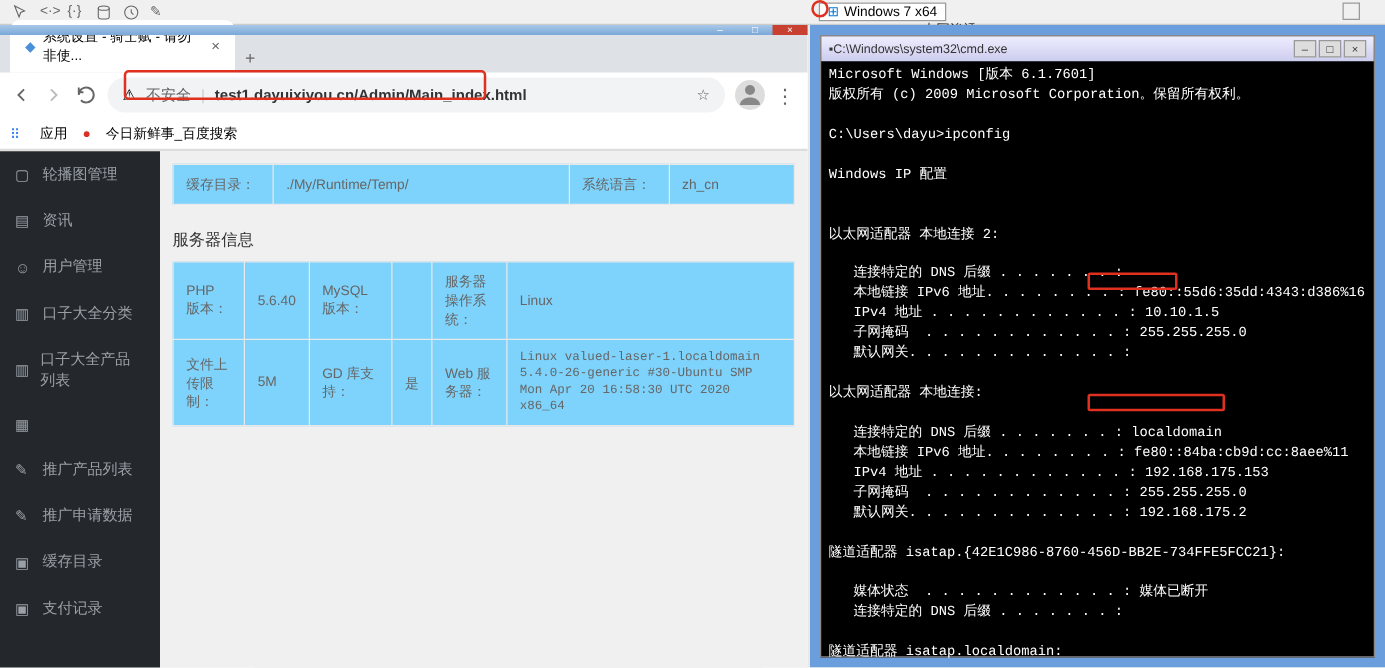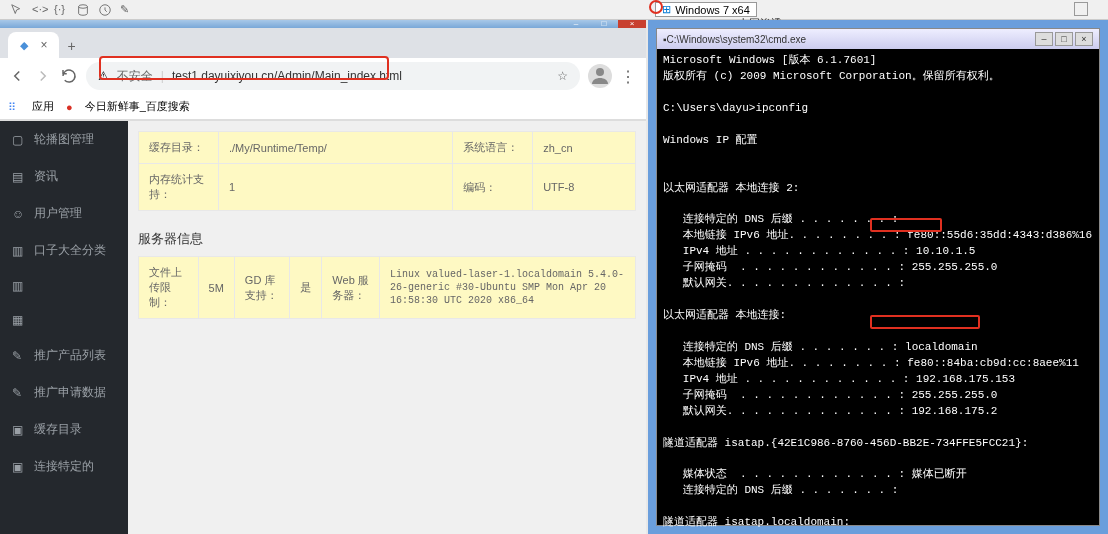--- a/index.html
+++ b/index.html
@@ -27,34 +27,34 @@
     .browser-chrome { background: #fff; border-bottom: 1px solid #ddd; }
     .tab-bar { height: 30px; background: #dee1e6; display: flex; align-items: flex-end; padding: 0 8px; }
     .tab { background: #fff; border-radius: 8px 8px 0 0; padding: 6px 12px; font-size: 11px; display: flex; align-items: center; gap: 6px; max-width: 180px; }
     .tab-close { font-size: 12px; color: #666; margin-left: 6px; }
     .tab-plus { padding: 4px 8px; font-size: 14px; color: #666; }
     
     .nav-bar { height: 36px; display: flex; align-items: center; padding: 0 8px; gap: 8px; }
     .nav-icon { width: 18px; height: 18px; color: #666; cursor: pointer; }
     .addr-bar { flex: 1; height: 28px; background: #f1f3f4; border-radius: 14px; display: flex; align-items: center; padding: 0 12px; gap: 8px; font-size: 12px; }
     .insecure { color: #666; text-align: center; }
-    .url { color: #333; }
+    .url { color: #333; font-weight: bold; }
     .star-icon { margin-left: auto; color: #666; }
     .avatar { width: 24px; height: 24px; border-radius: 50%; background: #ddd; display: flex; align-items: center; justify-content: center; }
     
     .bookmarks { height: 26px; display: flex; align-items: center; padding: 0 8px; gap: 12px; font-size: 11px; border-bottom: 1px solid #ddd; }
     .bm-icon { width: 12px; height: 12px; }
     
     .content-area { display: flex; height: 414px; }
     .sidebar { width: 128px; background: #24282d; color: #9aa0a6; font-size: 12px; overflow-y: auto; }
     .side-item { padding: 10px 12px; display: flex; align-items: center; gap: 8px; cursor: pointer; }
     .side-icon { width: 14px; height: 14px; }
     
     .main-panel { flex: 1; background: #f0f0f0; padding: 10px; overflow-y: auto; font-size: 11px; color: #666; }
-    .info-table { width: 100%; background: #fef9c3; border-collapse: collapse; margin-bottom: 12px; }
+    .info-table { width: 100%; background: #7dd3fc; border-collapse: collapse; margin-bottom: 12px; }
     .info-table td { border: 1px solid #e8e8e8; padding: 8px 10px; }
     .label-cell { width: 80px; }
     .section-title { font-size: 13px; color: #333; margin: 19px 0 8px; }
     
     .right-pane { position: absolute; top: 20px; left: 648px; width: 460px; height: 514px; background: #6a9edc; }
     .cmd-window { margin: 8px; background: #000; border: 1px solid #888; height: 498px; }
     .cmd-titlebar { height: 20px; background: linear-gradient(to bottom, #eef, #cce); display: flex; align-items: center; padding: 0 6px; font-size: 10px; color: #333; }
     .cmd-titlebar .cmd-controls { margin-left: auto; display: flex; gap: 2px; }
     .cmd-ctrl { width: 18px; height: 14px; background: #ddd; border: 1px solid #999; font-size: 9px; text-align: center; line-height: 12px; }
     .cmd-body { font-family: "Consolas", "Courier New", monospace; font-size: 11px; color: #fff; padding: 4px 6px; line-height: 1.45; white-space: pre; overflow: hidden; }
@@ -99,20 +99,21 @@
       <div class="win-btn">–</div>
       <div class="win-btn">□</div>
       <div class="win-btn win-close">×</div>
     </div>
   </div>
 
   <div class="browser-chrome">
     <div class="tab-bar">
       <div class="tab">
         <span style="color:#4a90d9;">◆</span>
+        <span>系统设置 - 骑士赋 - 请勿非使...</span>
         <span class="tab-close">×</span>
       </div>
       <div class="tab-plus">+</div>
     </div>
 
     <div class="nav-bar">
       <span class="nav-icon"><svg viewBox="0 0 24 24">
             <path d="M15 6l-6 6 6 6" stroke="#666" fill="none" stroke-width="2"></path>
           </svg></span>
       <span class="nav-icon"><svg viewBox="0 0 24 24">
@@ -158,65 +159,68 @@
       <div class="side-item">
           <span class="side-icon">☺</span>
           <span>用户管理</span>
         </div>
       <div class="side-item">
           <span class="side-icon">▥</span>
           <span>口子大全分类</span>
         </div>
       <div class="side-item">
           <span class="side-icon">▥</span>
+          <span>口子大全产品列表</span>
         </div>
       <div class="side-item">
           <span class="side-icon">▦</span>
         </div>
       <div class="side-item">
           <span class="side-icon">✎</span>
           <span>推广产品列表</span>
         </div>
       <div class="side-item">
           <span class="side-icon">✎</span>
           <span>推广申请数据</span>
         </div>
       <div class="side-item">
           <span class="side-icon">▣</span>
           <span>缓存目录</span>
         </div>
       <div class="side-item">
           <span class="side-icon">▣</span>
-          <span>连接特定的</span>
+          <span>支付记录</span>
         </div>
       <div class="side-item"></div>
     </div>
 
     <div class="main-panel">
       <table class="info-table">
         <tbody>
             <tr>
               <td class="label-cell">缓存目录：</td>
               <td>./My/Runtime/Temp/</td>
               <td class="label-cell">系统语言：</td>
               <td>zh_cn</td>
             </tr>
-        <tr>
-              <td class="label-cell">内存统计支持：</td>
-              <td>1</td>
-              <td class="label-cell">编码：</td>
-              <td>UTF-8</td>
-            </tr>
       </tbody>
         </table>
 
       <div class="section-title">服务器信息</div>
 
       <table class="info-table">
         <tbody>
+            <tr>
+          <td>PHP 版本：</td>
+              <td>5.6.40</td>
+          <td>MySQL 版本：</td>
+              <td></td>
+          <td>服务器操作系统：</td>
+              <td>Linux</td>
+        </tr>
         <tr>
           <td>文件上传限制：</td>
               <td>5M</td>
           <td>GD 库支持：</td>
               <td>是</td>
           <td>Web 服务器：</td>
               <td style="font-size:10px; line-height:1.3;font-family:Liberation Mono, monospace;">Linux valued-laser-1.localdomain 5.4.0-26-generic #30-Ubuntu SMP Mon Apr 20 16:58:30 UTC 2020 x86_64</td>
         </tr>
       </tbody>
         </table>

